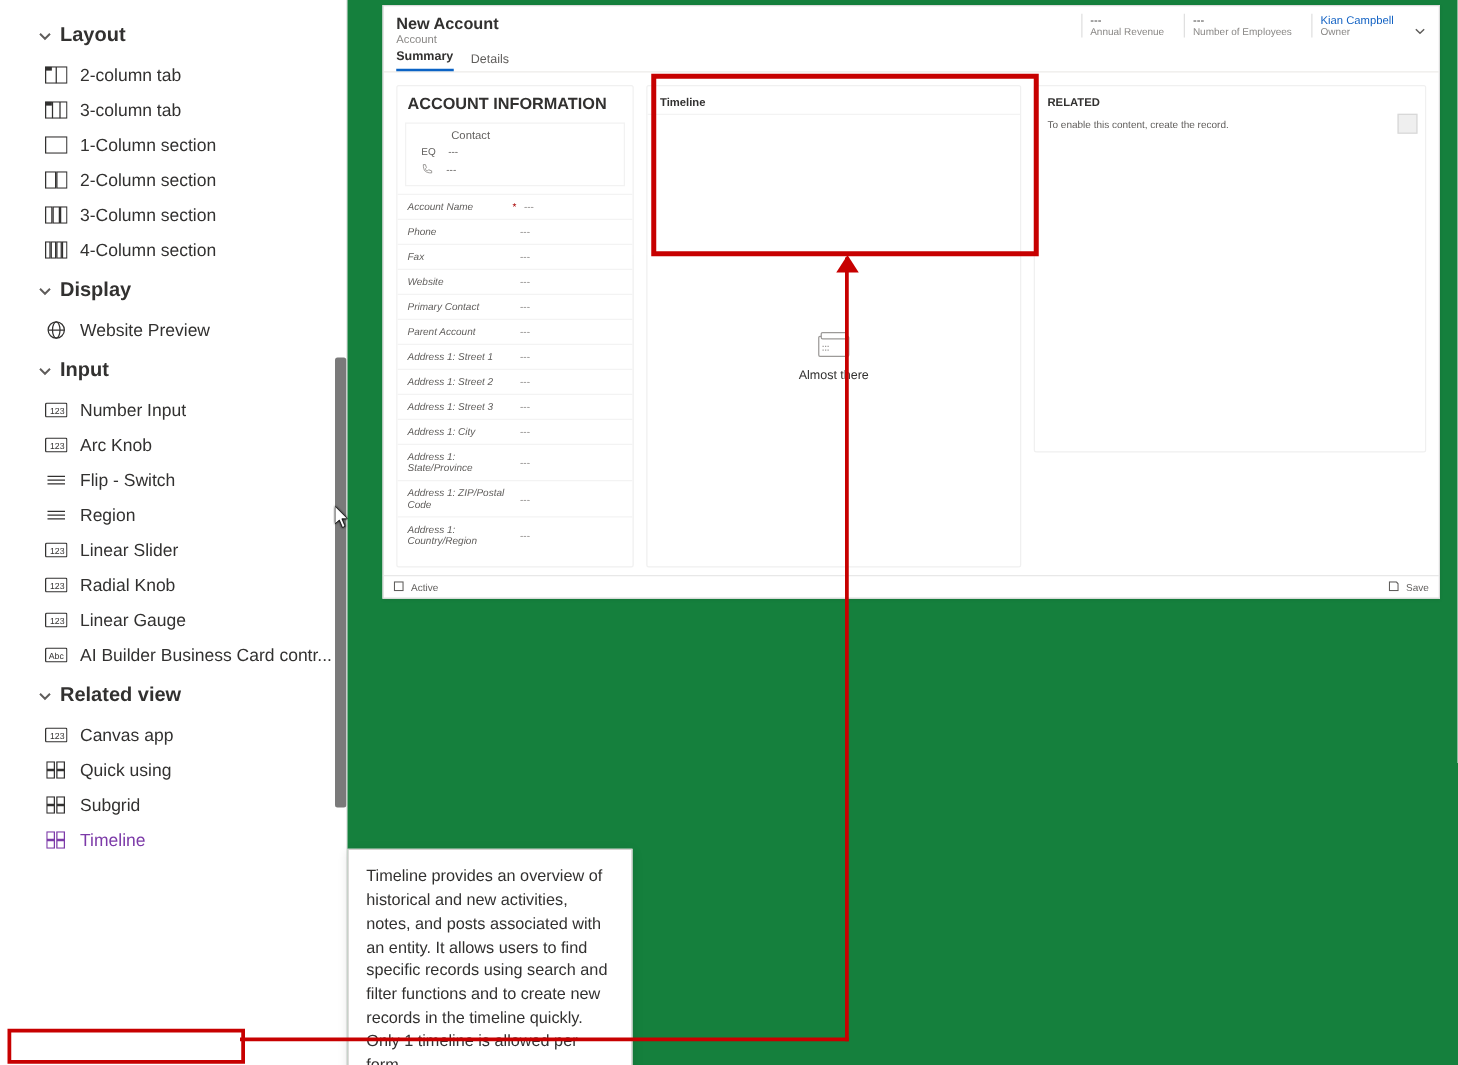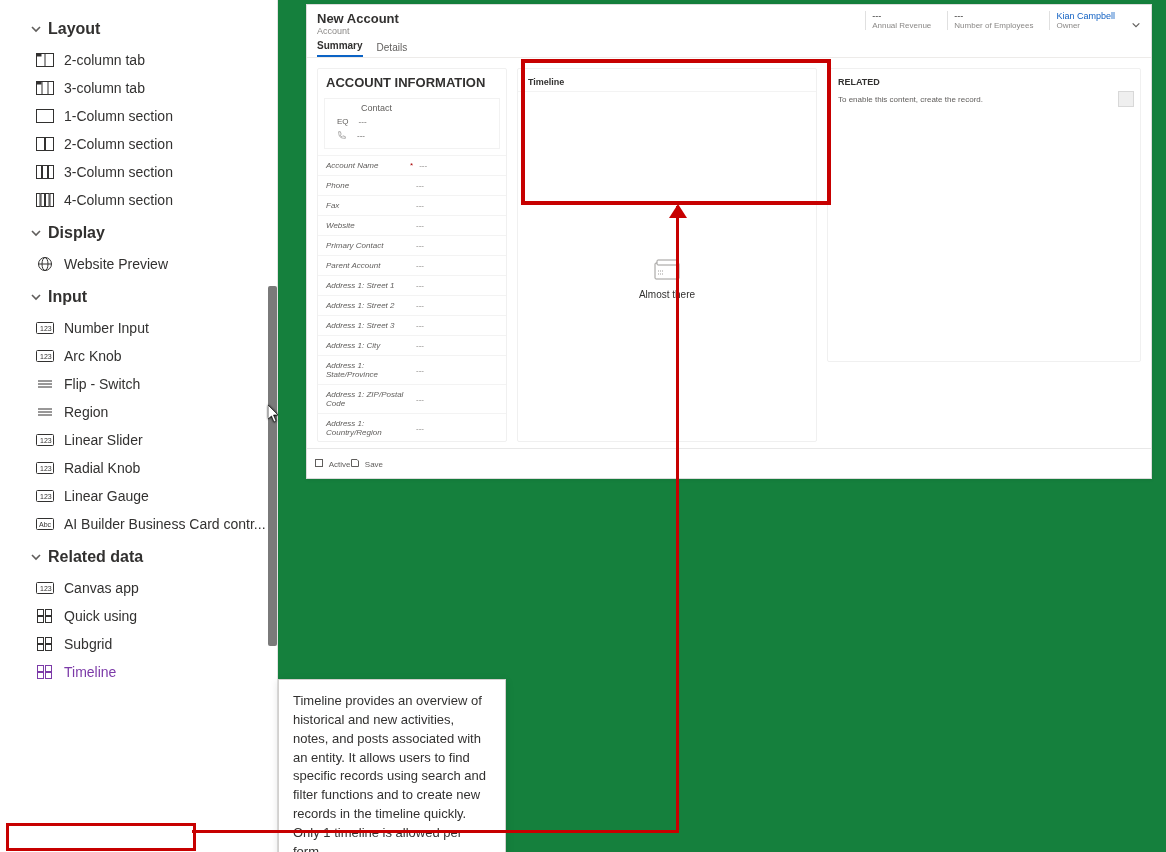--- a/index.html
+++ b/index.html
@@ -82,21 +82,21 @@
   .almost .ic { width:26px;height:22px; color:#9c9a98; margin-bottom:8px;}
   .almost .txt { font-size:10px; color:#323130;}
 
   .col3-h { font-size:9px; font-weight:600; color:#323130; padding:8px 10px 4px 10px;}
   .col3-body { position:relative; padding:4px 10px; font-size:8px; color:#605e5c;}
   .col3-square {
     position:absolute; right:6px; top:0; width:16px;height:16px; background:#efefef; border:1px solid #d8d8d8;
   }
 
   .status-bar {
-    height:30px; border-top:1px solid #e8e8e8; display:flex; 
+    height:18px; border-top:1px solid #e8e8e8; display:flex; justify-content:space-between;
     align-items:center; font-size:8px; color:#605e5c; padding:0 8px;
   }
   .status-bar .st-icon { width:8px;height:8px; display:inline-block; margin-right:4px;}
 
   
   .red-box-canvas {
     position:absolute; border:4px solid #c70000; pointer-events:none;
   }
   .red-box-timeline { left:243px; top:59px; width:310px; height:146px;}
   .red-arrow-line {
@@ -302,21 +302,21 @@
         </span>
       <span>AI Builder Business Card contr...</span>
     </div>
 
     <div class="group-header">
       <span class="chev">
           <svg viewBox="0 0 12 12" width="12" height="12">
             <path d="M2 4 L6 8 L10 4" fill="none" stroke="#605e5c" stroke-width="1.6"></path>
           </svg>
         </span>
-      <span>Related data</span>
+      <span>Related view</span>
     </div>
     <div class="item">
       <span class="ico">
           <svg viewBox="0 0 18 12" width="18" height="12">
             <rect x="0.5" y="0.5" width="17" height="11" rx="1" fill="none" stroke="#323130"></rect>
             <text x="4" y="9" font-size="7" fill="#323130">123</text>
           </svg>
         </span>
       <span>Canvas app</span>
     </div>

